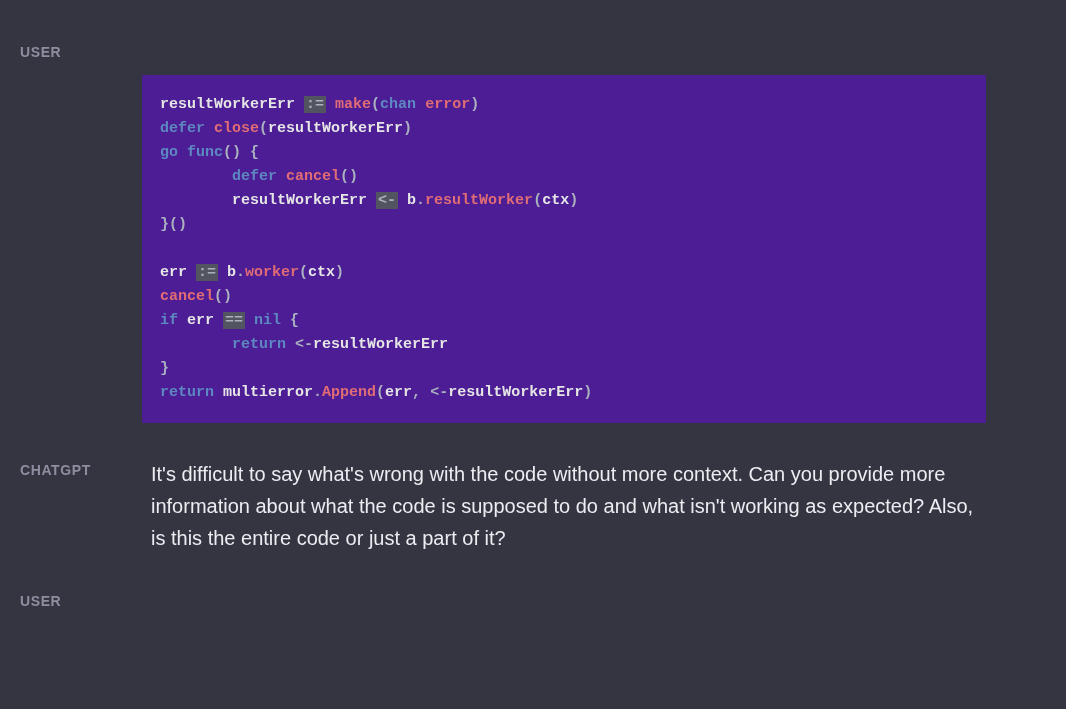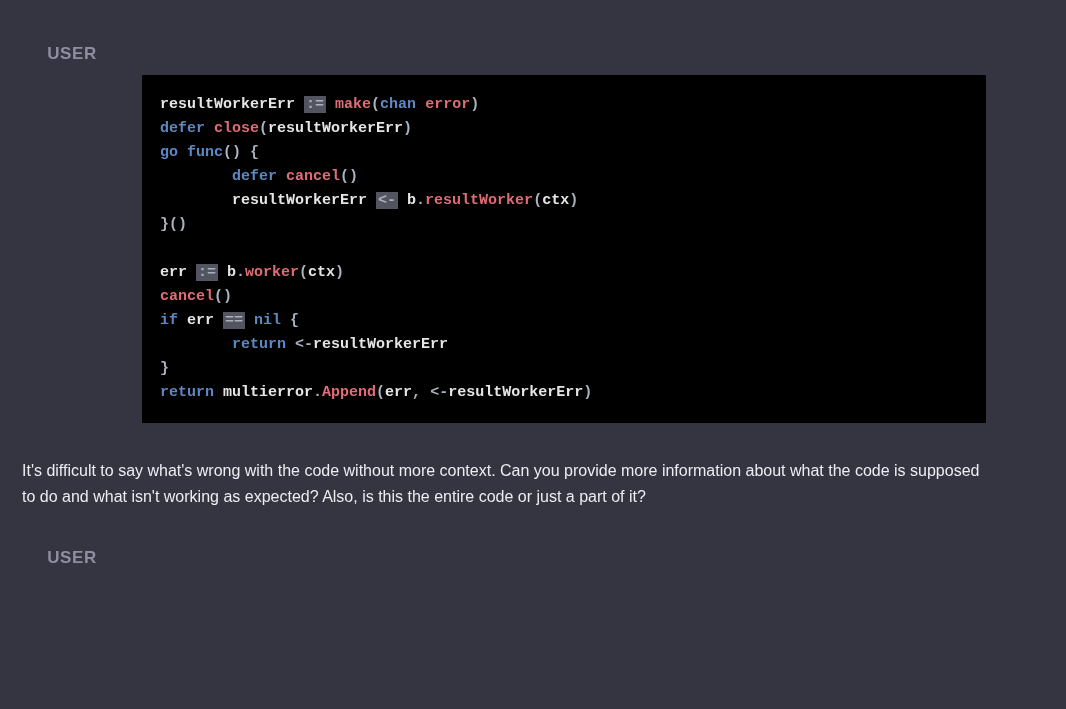--- a/index.html
+++ b/index.html
@@ -17,47 +17,48 @@
     }
     .container {
       padding: 40px 20px 20px 20px;
     }
     .message-row {
       display: flex;
       margin-bottom: 35px;
     }
     .role-label {
       flex: 0 0 120px;
-      text-align: center;
+      text-align: left;
       padding-right: 16px;
       color: #8e8ea0;
       font-weight: 700;
-      font-size: 17px;
+      font-size: 14px;
       letter-spacing: 0.6px;
       padding-top: 4px;
     }
     .message-body {
       flex: 1;
       padding-right: 60px;
       padding-left: 2px;
     }
     .user-text {
       color: #ececf1;
       font-weight: 700;
       font-size: 20px;
       line-height: 1.5;
     }
     .assistant-text {
       color: #ececf1;
       font-weight: 400;
-      font-size: 16px;
+      font-size: 20px;
       line-height: 1.6;
+      margin-left: 9px;
     }
     .code-block {
-      background-color: #000000;
+      background-color: #4c1d95;
       margin-top: 35px;
       padding: 18px 18px;
       font-family: "SFMono-Regular", Consolas, "Liberation Mono", Menlo, monospace;
       font-size: 15px;
       line-height: 1.6;
       color: #e5e5e5;
       font-weight: 700;
       white-space: pre;
       overflow: hidden;
     }
@@ -88,20 +89,21 @@
 <span class="ident">err </span><span class="op">:=</span><span class="ident"> b</span><span class="punct">.</span><span class="builtin">worker</span><span class="punct">(</span><span class="ident">ctx</span><span class="punct">)</span>
 <span class="builtin">cancel</span><span class="punct">()</span>
 <span class="kw">if</span><span class="ident"> err </span><span class="op">==</span><span class="ident"> </span><span class="kw">nil</span><span class="punct"> {</span>
 <span class="ident">        </span><span class="kw">return</span><span class="ident"> </span><span class="chan-arrow">&lt;-</span><span class="ident">resultWorkerErr</span>
 <span class="punct">}</span>
 <span class="kw">return</span><span class="ident"> multierror</span><span class="punct">.</span><span class="builtin">Append</span><span class="punct">(</span><span class="ident">err</span><span class="punct">, </span><span class="chan-arrow">&lt;-</span><span class="ident">resultWorkerErr</span><span class="punct">)</span></div>
     </div>
   </div>
 
   <div class="message-row">
+    <div class="role-label">CHATGPT</div>
     <div class="message-body">
       <div class="assistant-text">It's difficult to say what's wrong with the code without more context. Can you provide more information about what the code is supposed to do and what isn't working as expected? Also, is this the entire code or just a part of it?</div>
     </div>
   </div>
 
   <div class="message-row">
     <div class="role-label">USER</div>
   </div>
 
 </div>

